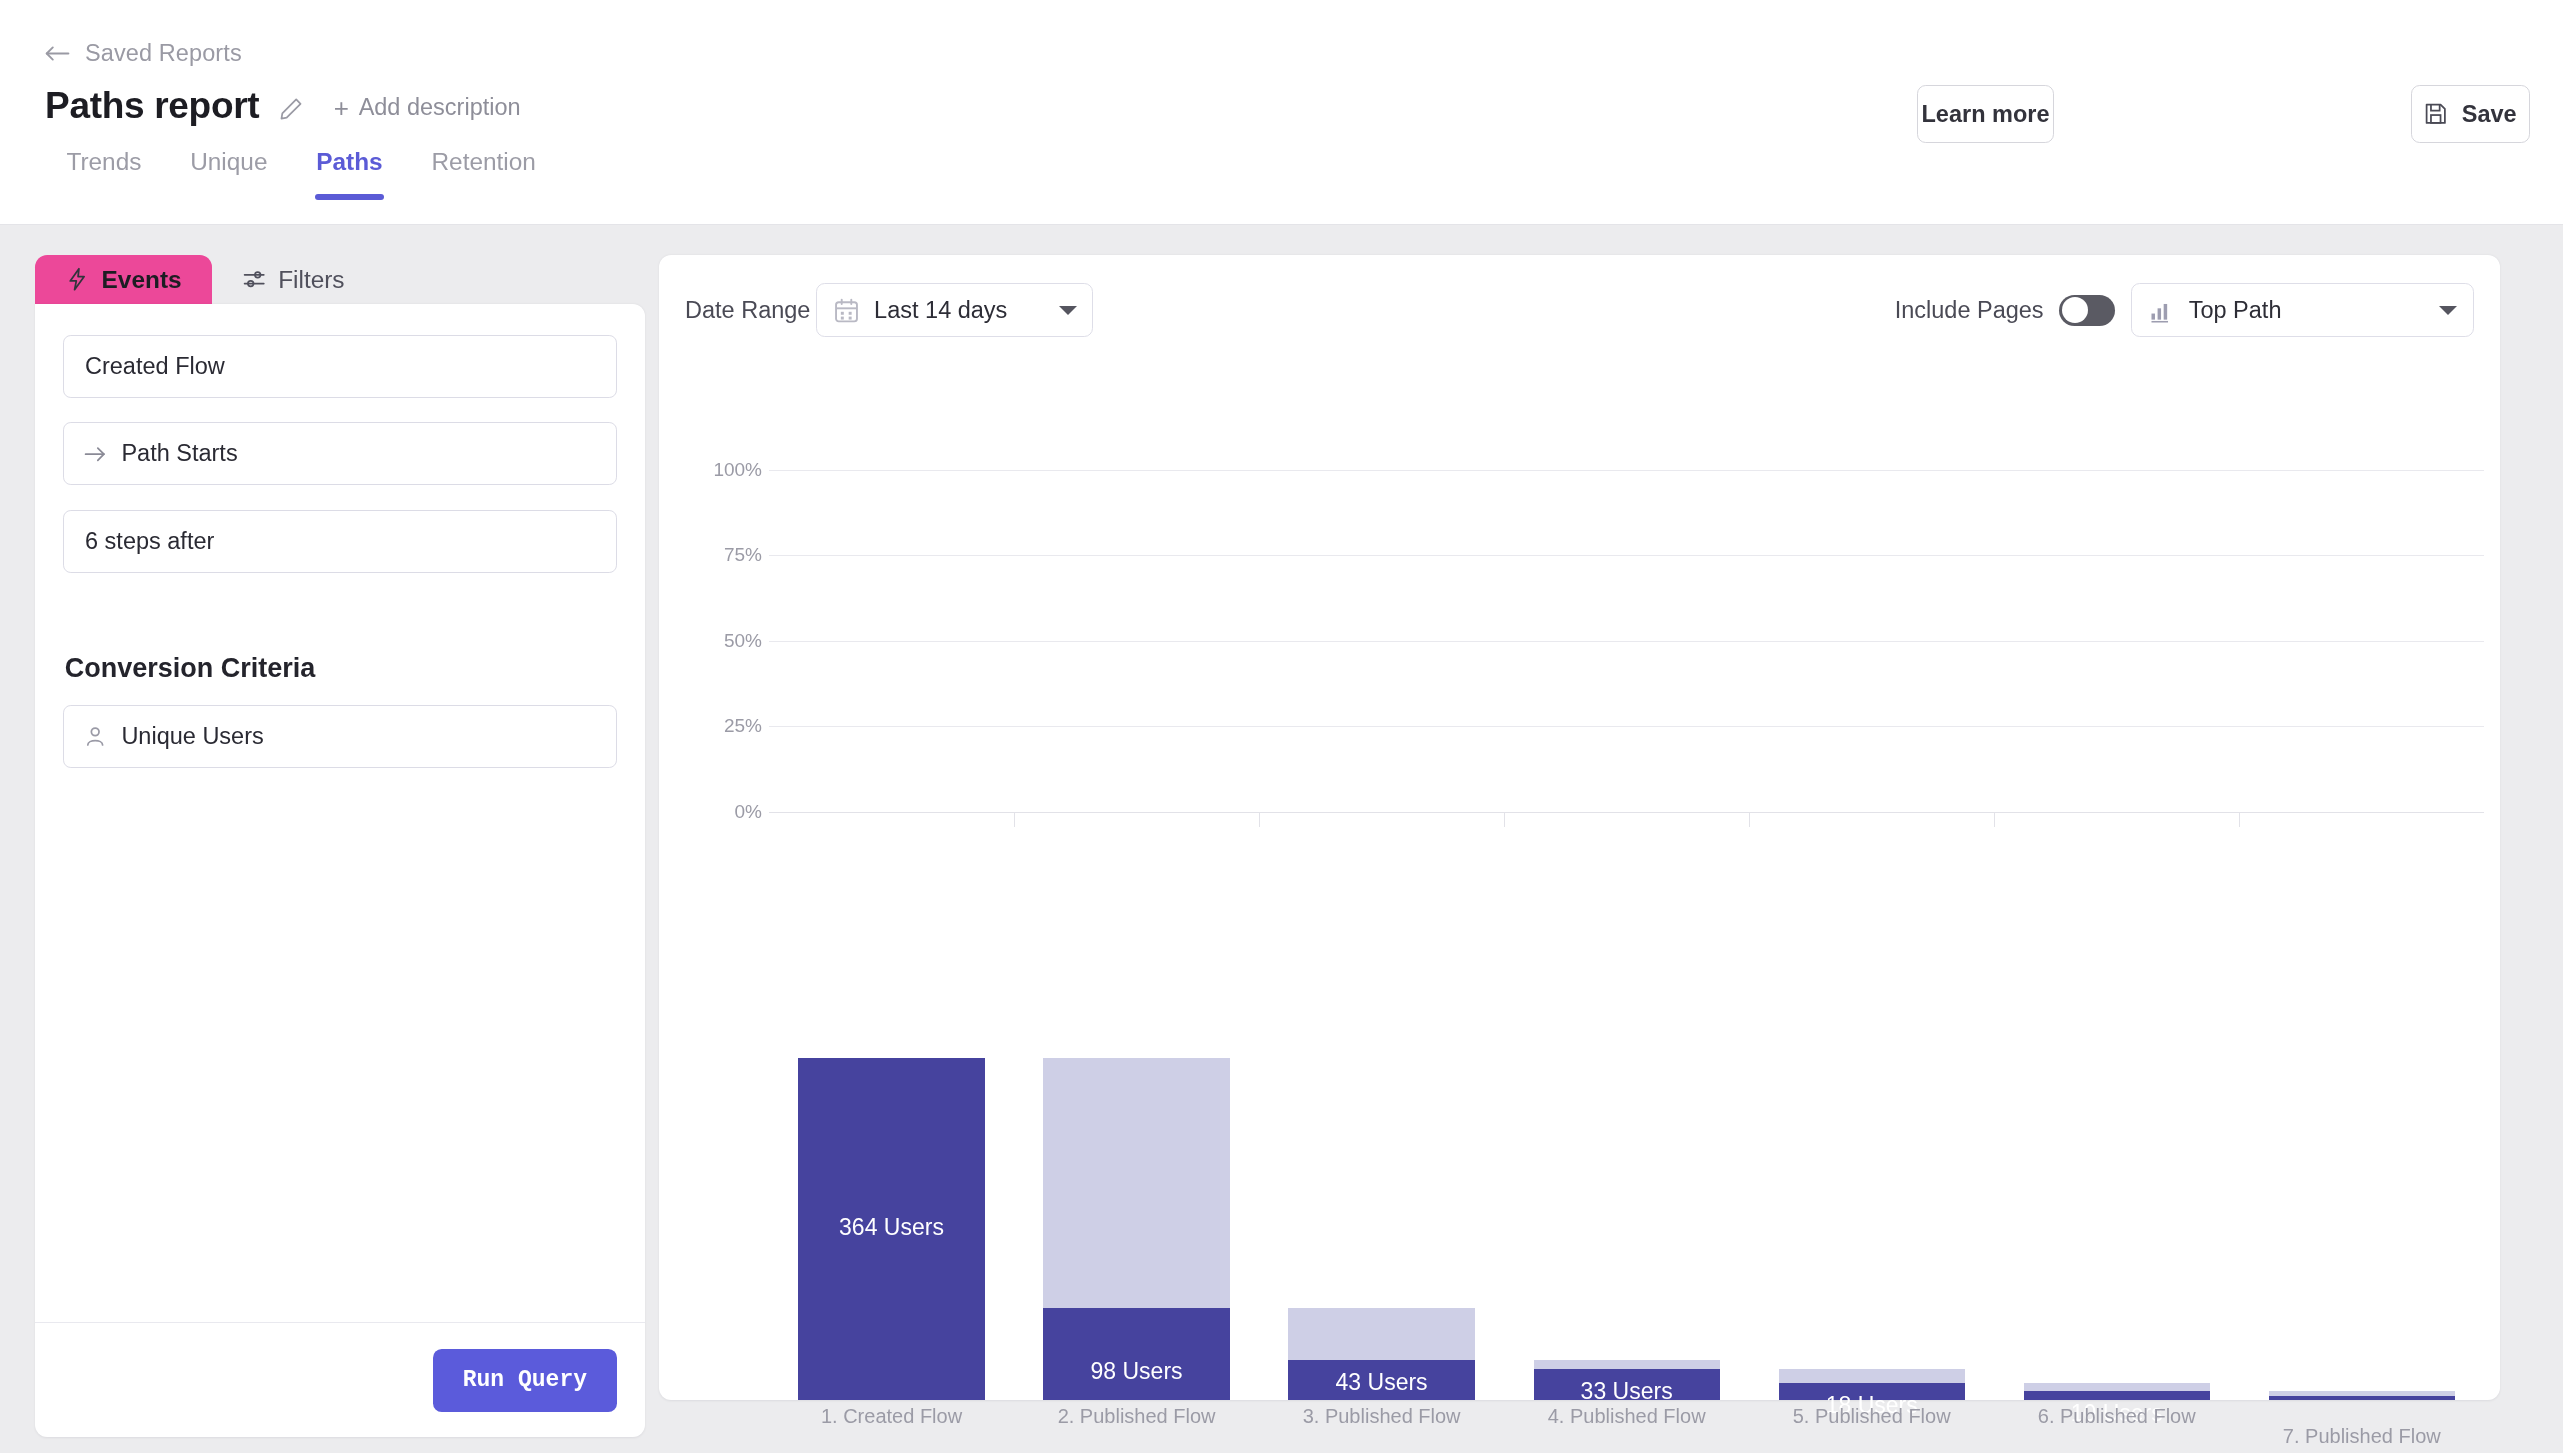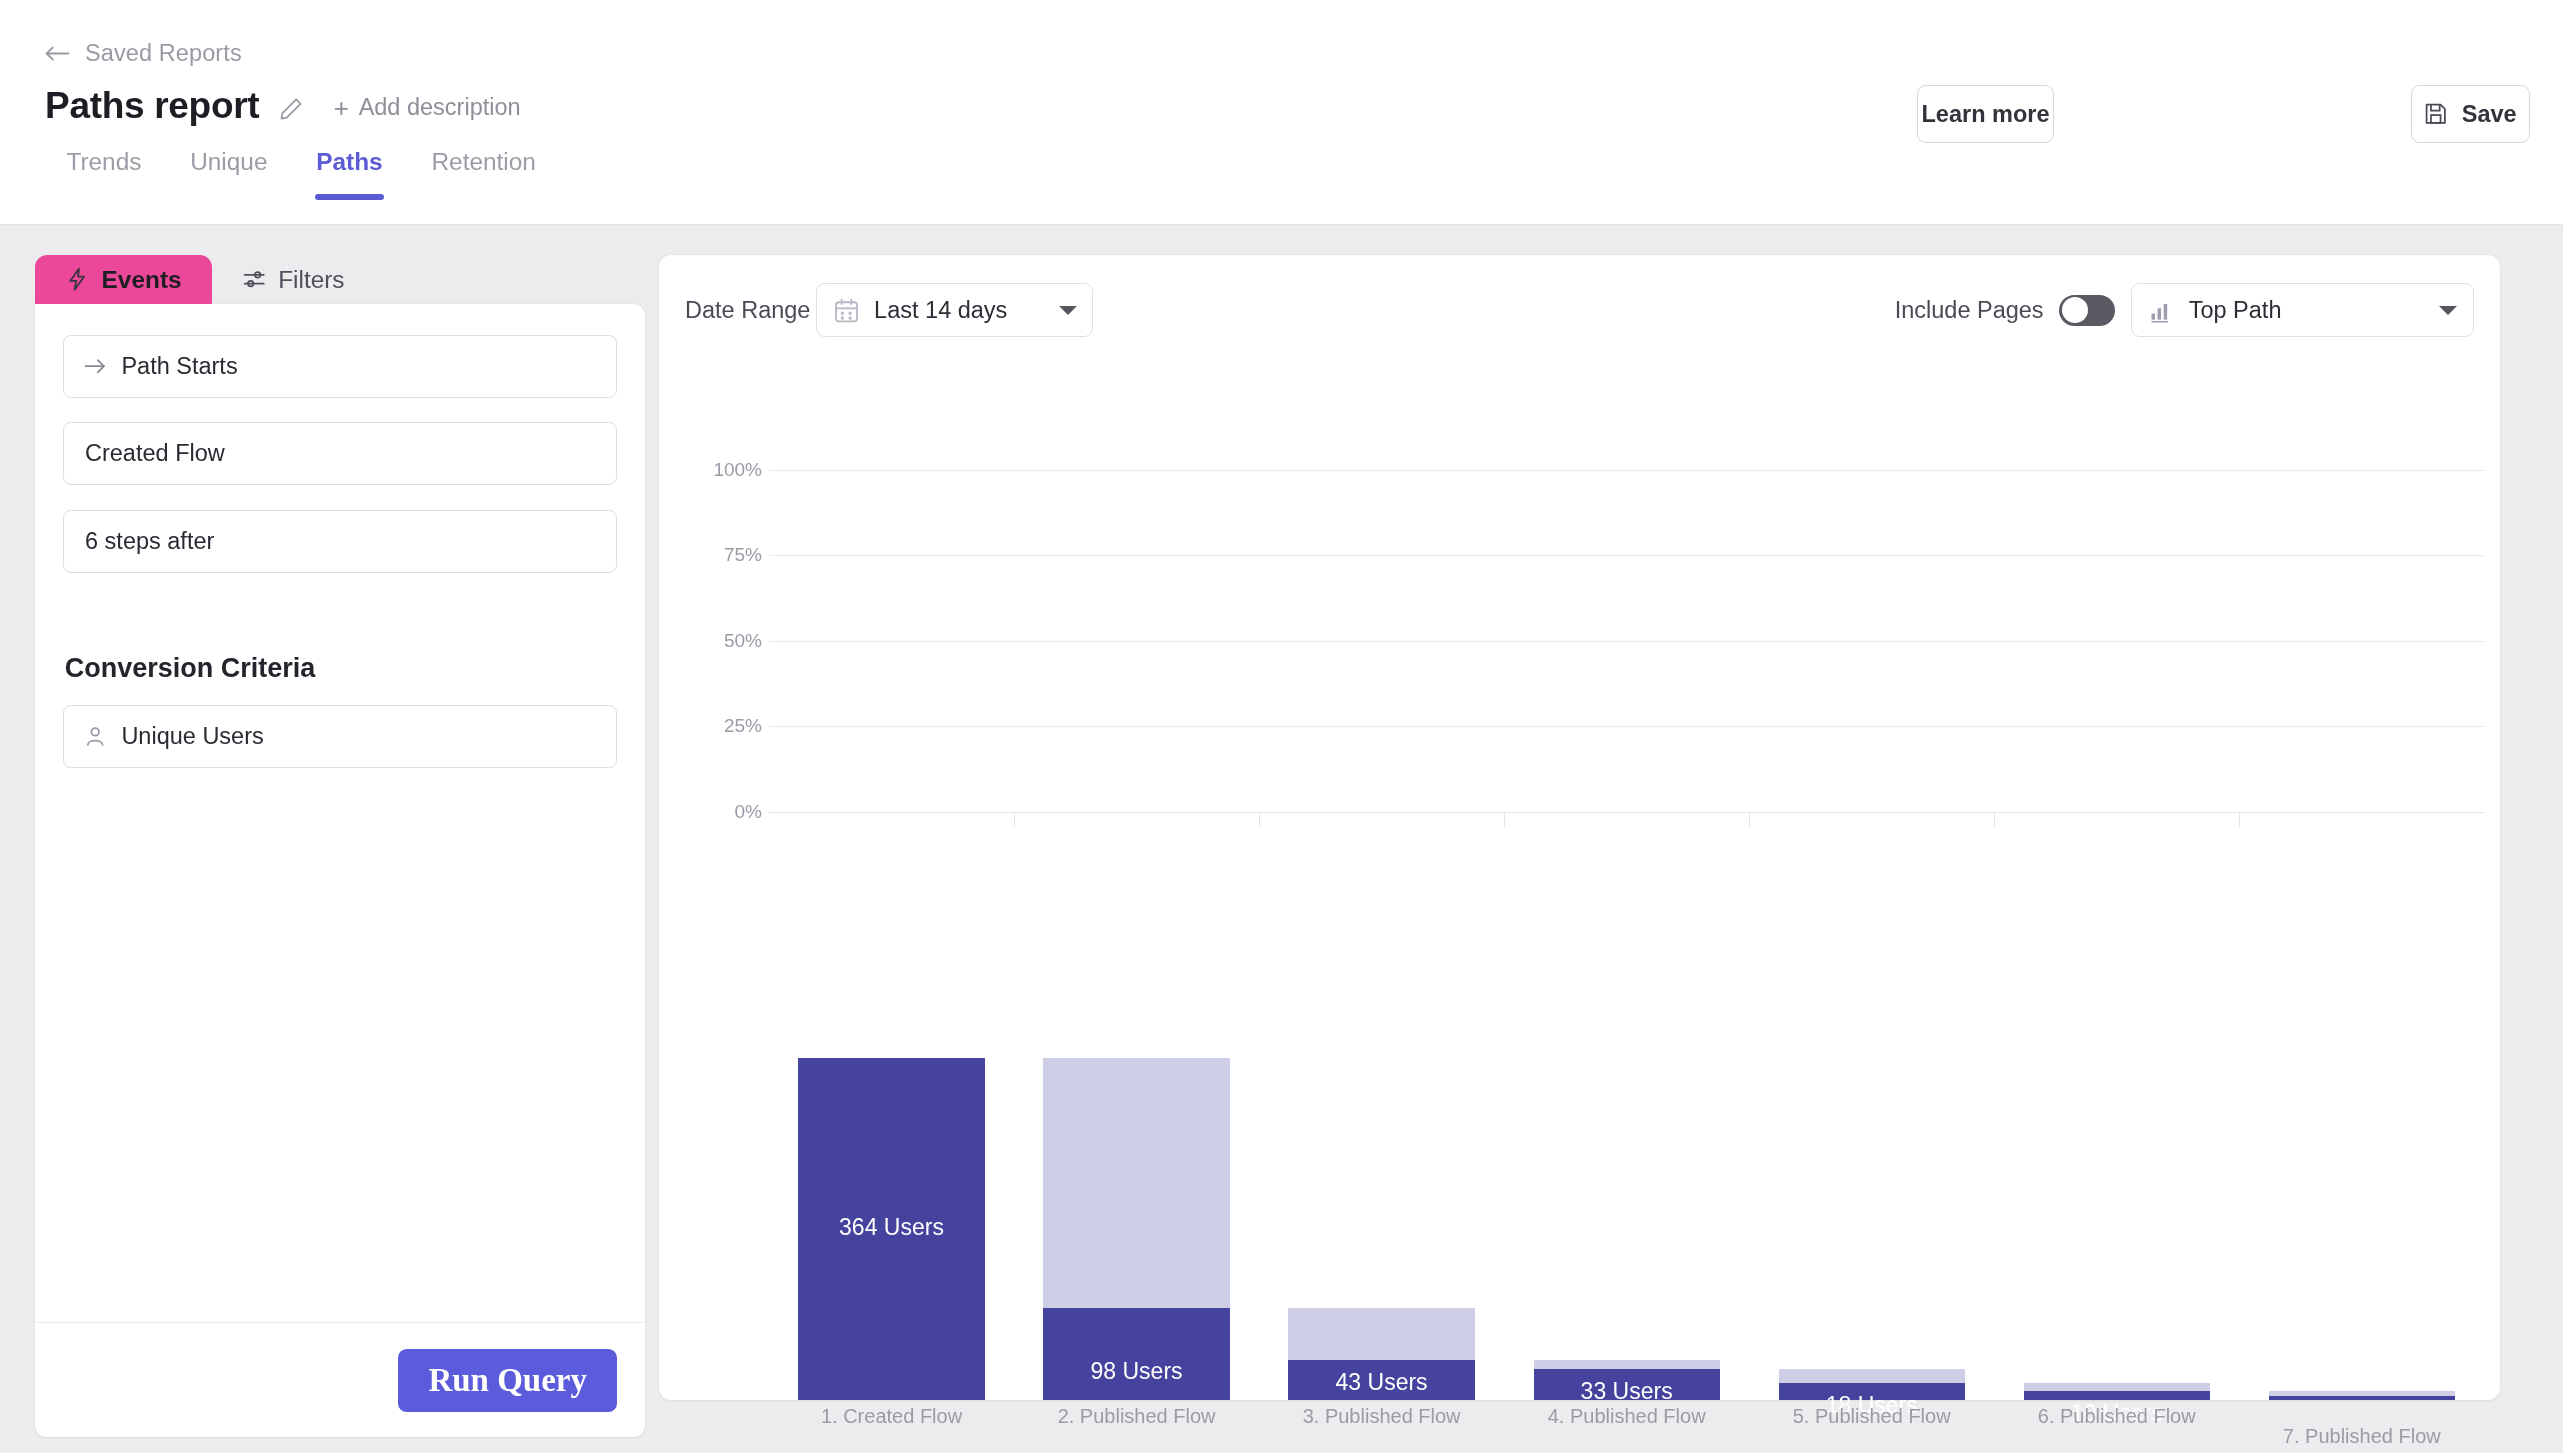--- a/index.html
+++ b/index.html
@@ -104,23 +104,23 @@
   }
 
   .panel-footer {
     position: absolute; left: 0; right: 0; bottom: 0; height: 115px;
     border-top: 0.9px solid #e9e9ef;
     display: flex; align-items: center; justify-content: flex-end;
     padding-right: 28px;
   }
   .run-query {
     background: #5b5bdb; color: #fff; border: none; border-radius: 8.7px;
-    font-size: 33px; font-weight: bold;
+    font-size: 23px; font-weight: bold;
     padding: 0 30px; height: 63px; cursor: pointer;
-    font-family: Liberation Serif, serif;
+    font-family: Liberation Mono, monospace;
   }
 
   
   .chart-card {
     position: absolute; left: 659px; top: 255px;
     width: 1841px; height: 1145px;
     background: #fff; border-radius: 12.2px;
     box-shadow: 0 0.9px 2.6px rgba(20,20,40,0.07);
   }
   .chart-toolbar {
@@ -272,32 +272,32 @@
           <circle cx="10" cy="19" r="3.2" fill="none" stroke="#50505c" stroke-width="2"></circle>
         </svg>
       </span>
       <span>Filters</span>
     </div>
   </div>
 
   <div class="panel-card">
     <div class="panel-body">
 
+      <div class="chip plain">
+        <span>Created Flow</span>
+      </div>
+
       <div class="chip">
         <span class="chipicon">
           <svg viewBox="0 0 28 28" width="24.4" height="24.4">
             <path d="M3 14 H24" stroke="#8a8a96" stroke-width="2" stroke-linecap="round"></path>
             <path d="M17 7 L24 14 L17 21" stroke="#8a8a96" stroke-width="2" fill="none" stroke-linecap="round" stroke-linejoin="round"></path>
           </svg>
         </span>
         <span>Path Starts</span>
-      </div>
-
-      <div class="chip plain">
-        <span>Created Flow</span>
       </div>
 
       <div class="chip plain">
         <span>6 steps after</span>
       </div>
 
       <div class="section-title">Conversion Criteria</div>
 
       <div class="chip">
         <span class="chipicon">

